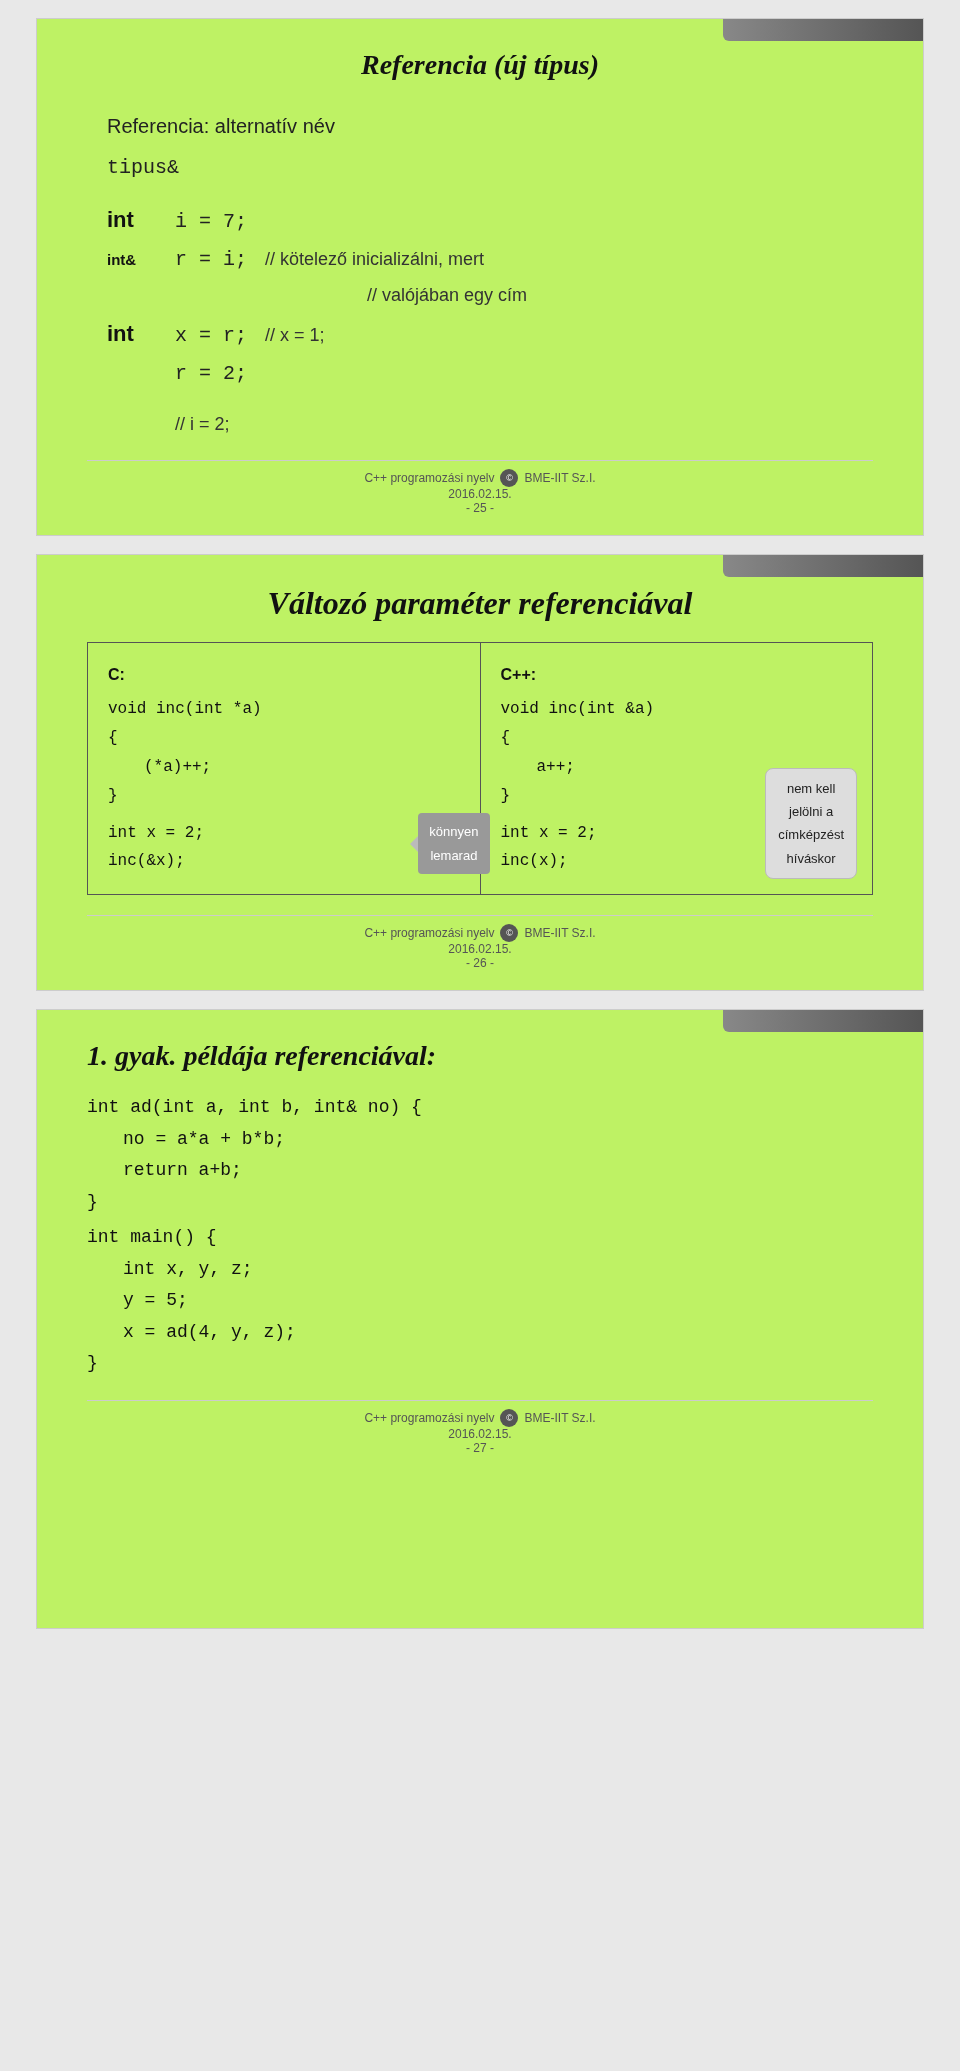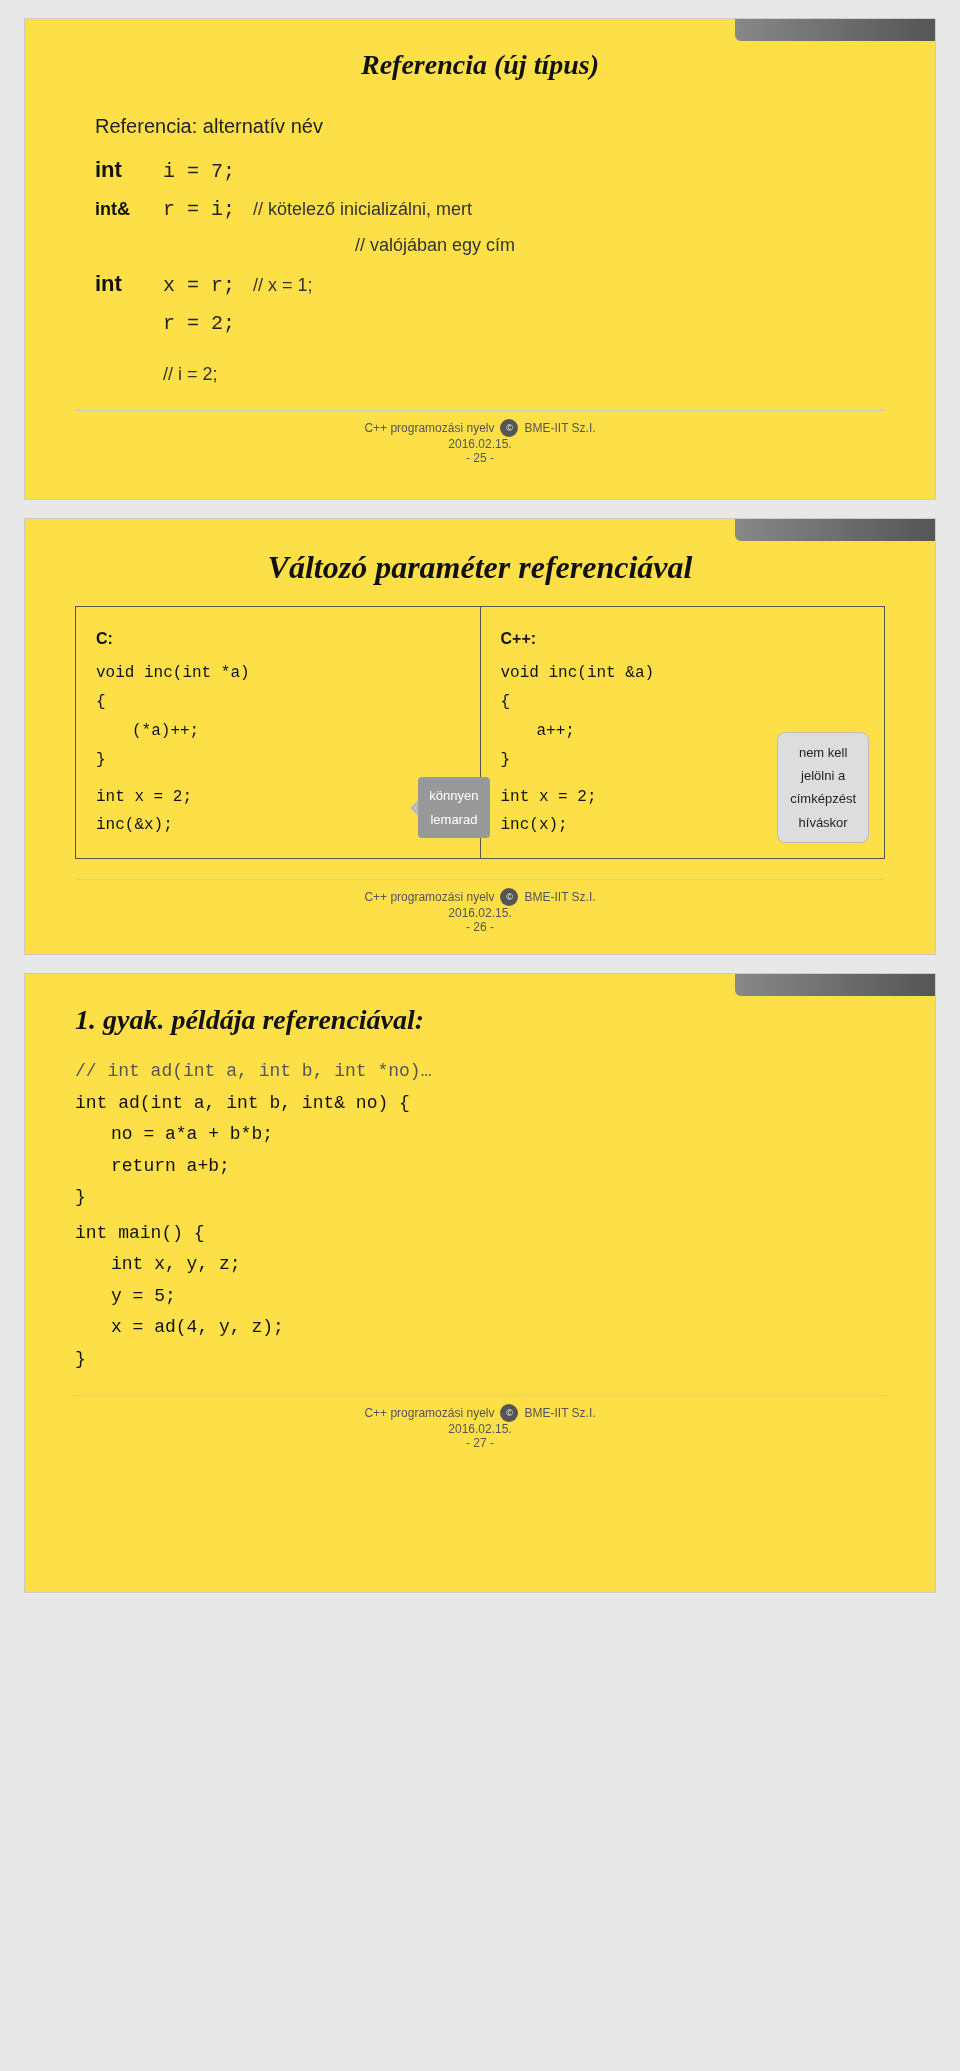--- a/index.html
+++ b/index.html
@@ -4,23 +4,23 @@
   <style>
     * { box-sizing: border-box; margin: 0; padding: 0; }
     body {
       background: #e8e8e8;
       font-family: Arial, Helvetica, sans-serif;
       width: 960px;
       min-height: 2071px;
     }
 
     .slide {
-      background: #fde047;
-      margin: 18px 24px;
-      padding: 30px 50px 34px 50px;
+      background: #bef264;
+      margin: 18px 36px;
+      padding: 30px 50px 20px 50px;
       border: 1px solid #ccc;
       position: relative;
     }
 
     
     .slide-title-bar {
       position: absolute;
       top: 0; right: 0;
       width: 200px;
       height: 22px;
@@ -196,28 +196,31 @@
 
 <div class="slide">
   <div class="slide-title-bar"></div>
 
   <div class="slide-title">Referencia (új típus)</div>
 
   <div class="slide1-body">
     <div class="line">
       <span style="font-size:20px; margin-bottom:4px;">Referencia: alternatív név</span>
     </div>
+    <div class="line" style="margin-bottom:16px;">
+      <span style="font-size:20px; font-family:'Courier New',monospace;">tipus&amp;</span>
+    </div>
 
     <div class="line" style="margin-bottom:4px;">
       <span class="type-label">int</span>
       <span class="code-text">i = 7;</span>
     </div>
 
     <div style="display:flex; align-items:baseline; gap:18px; margin-bottom:0;">
-      <span class="type-label" style="font-size:18px; font-weight:bold; min-width:50px;">int&amp;</span>
+      <span class="type-label" style="font-size:15px; font-weight:bold; min-width:50px;">int&amp;</span>
       <span class="code-text">r = i;</span>
       <span class="comment">// kötelező inicializálni, mert</span>
     </div>
 
     <div style="padding-left:260px; margin-bottom:4px;">
       <span class="comment">// valójában egy cím</span>
     </div>
 
     <div class="line" style="margin-bottom:4px;">
       <span class="type-label">int</span>
@@ -288,21 +291,20 @@
     <div>- 26 -</div>
   </div>
 </div>
 
 <div class="slide" style="padding-bottom:20px; min-height:620px;">
   <div class="slide-title-bar"></div>
 
   <div class="slide3-title">1. gyak. példája referenciával:</div>
 
   <div class="slide3-code">
-    <div class="comment-line">// int ad(int a, int b, int *no)…</div>
     <div>int ad(int a, int b, int&amp; no) {</div>
     <div class="indent1">no = a*a + b*b;</div>
     <div class="indent1">return a+b;</div>
     <div>}</div>
     <div style="margin-top:4px;">int main() {</div>
     <div class="indent1">int x, y, z;</div>
     <div class="indent1">y = 5;</div>
     <div class="indent1">x = ad(4, y, z);</div>
     <div>}</div>
   </div>

